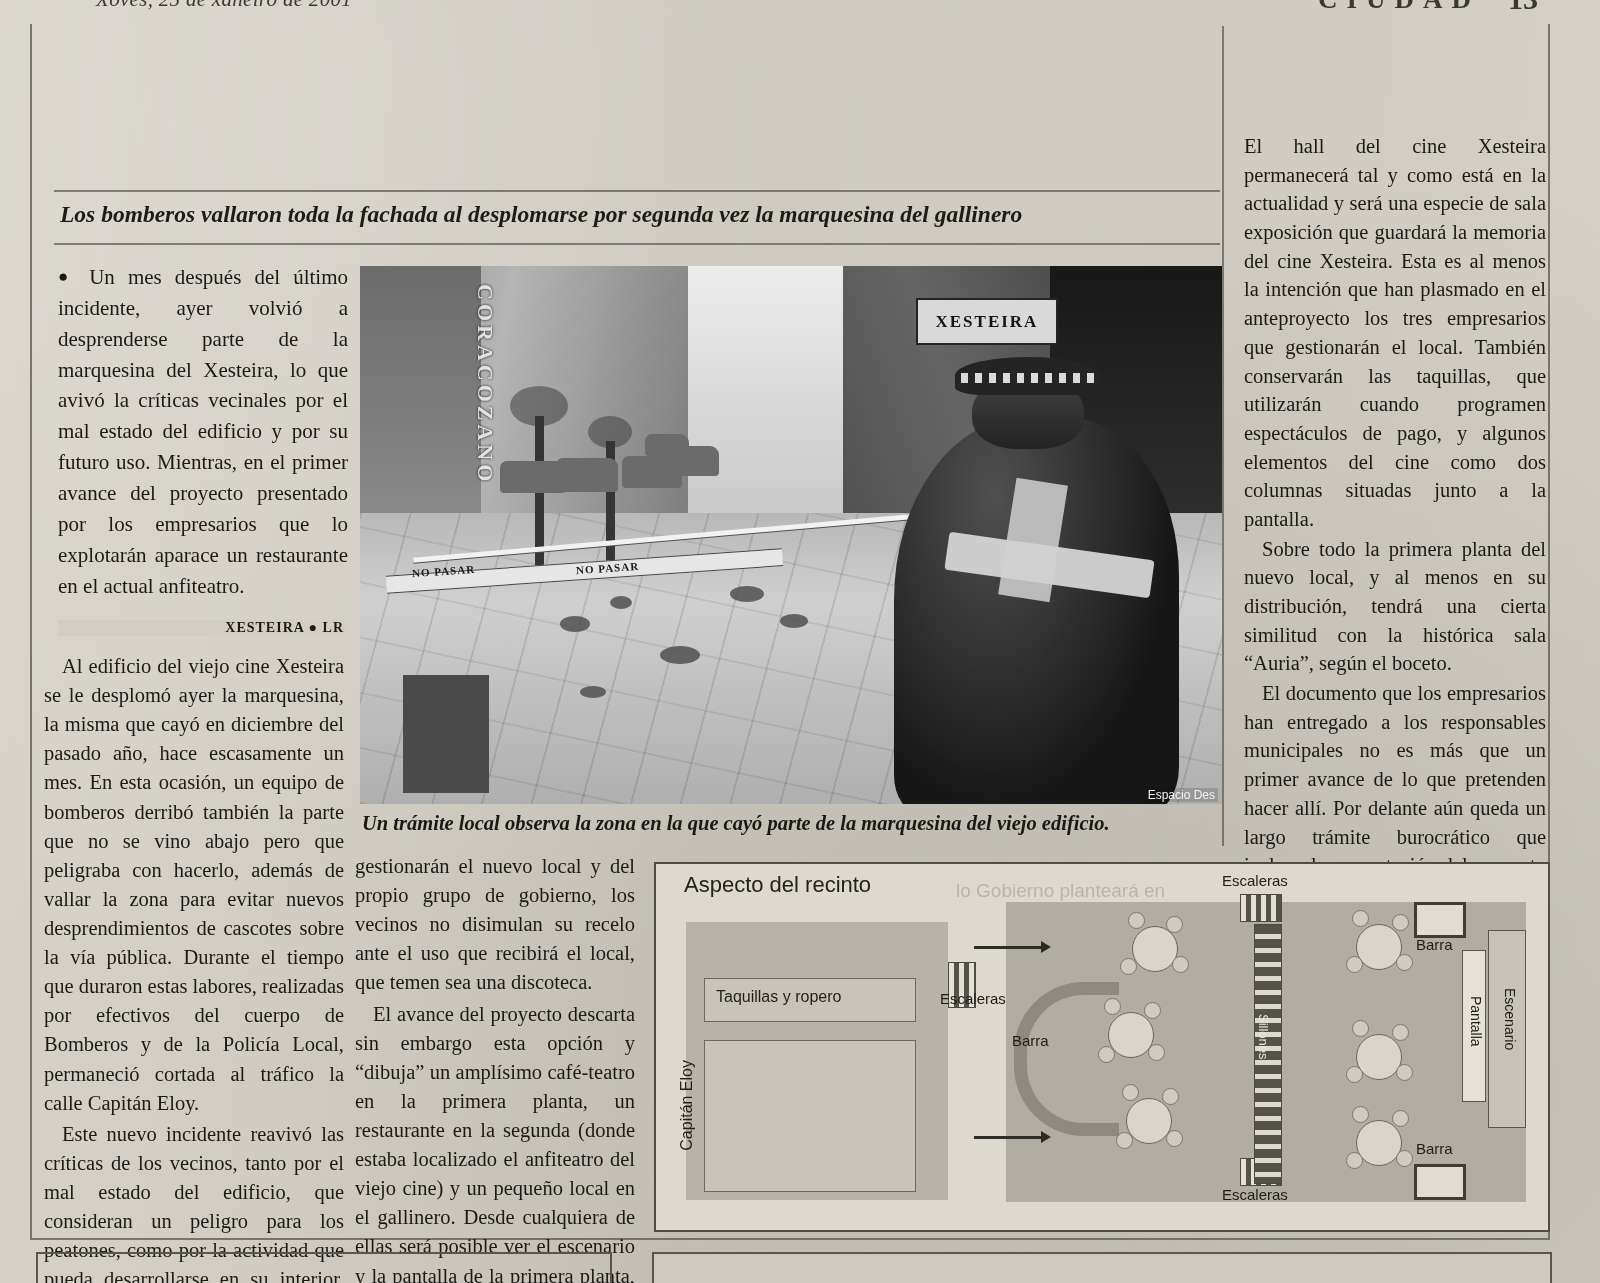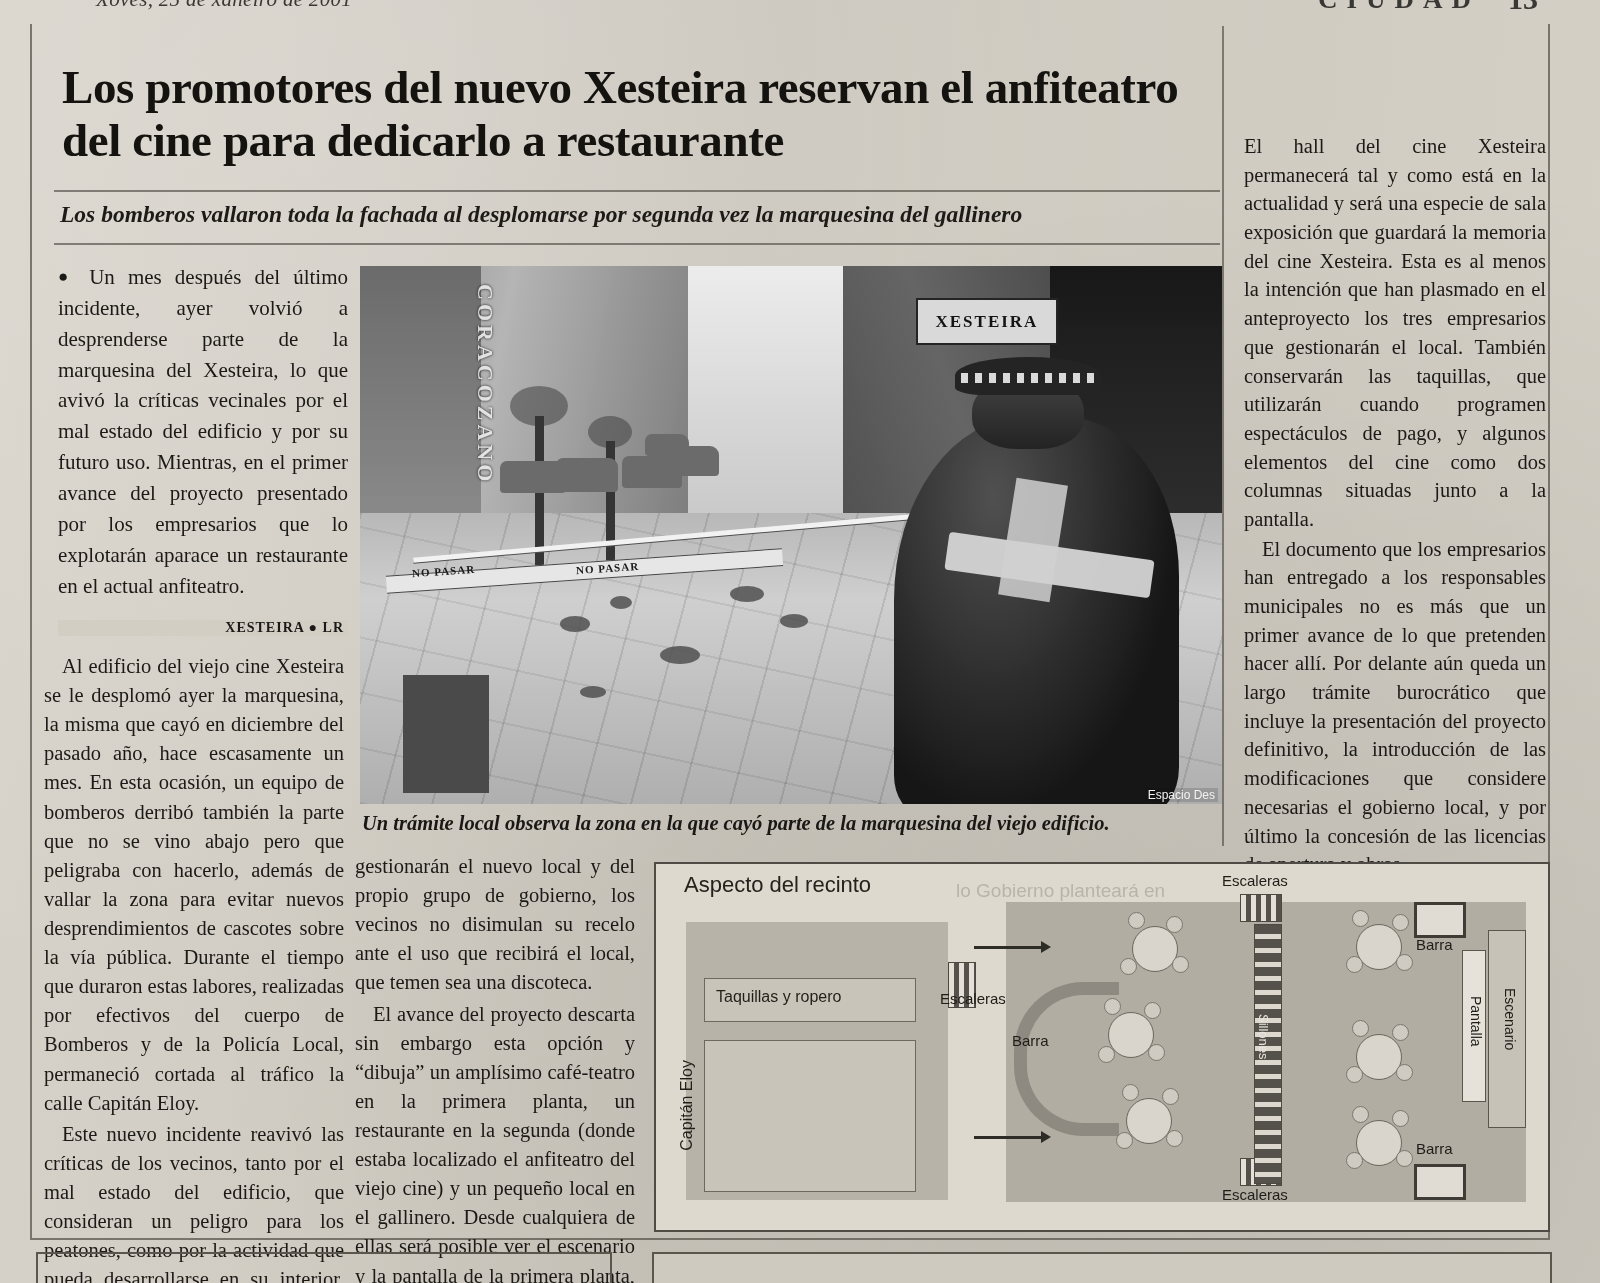--- a/index.html
+++ b/index.html
@@ -303,21 +303,20 @@
     <div class="date">Xoves, 25 de xaneiro de 2001</div>
     <div class="section">CIUDAD</div>
     <div class="pagenum">13</div>
   </div>
 
   <div class="rule-v-left"></div>
   <div class="rule-v-right"></div>
   <div class="rule-v-colsep"></div>
   <div class="rule-h-bottom"></div>
 
-  <h1 class="headline">Los promotores del nuevo Xesteira reservan el anfiteatro del cine para dedicarlo a restaurante</h1>
 
   <div class="subrule"></div>
   <div class="subhead">Los bomberos vallaron toda la fachada al desplomarse por segunda vez la marquesina del gallinero</div>
   <div class="subrule2"></div>
 
   <div class="lead">
     <span class="bullet">●</span>
     <span>Un mes después del último incidente, ayer volvió a desprenderse parte de la marquesina del Xesteira, lo que avivó la críticas vecinales por el mal estado del edificio y por su futuro uso. Mientras, en el primer avance del proyecto presentado por los empresarios que lo explotarán aparace un restaurante en el actual anfiteatro.</span>
   </div>
 
@@ -375,20 +374,21 @@
     <div class="cop-cap"></div>
     <div class="reflective"></div>
     <div class="reflective2"></div>
 
     <div class="credit">Espacio Des</div>
   </div>
   <div class="caption">Un trámite local observa la zona en la que cayó parte de la marquesina del viejo edificio.</div>
 
   <div class="rc-body">
     <p class="first">El hall del cine Xesteira permanecerá tal y como está en la actualidad y será una especie de sala exposición que guardará la memoria del cine Xesteira. Esta es al menos la intención que han plasmado en el anteproyecto los tres empresarios que gestionarán el local. También conservarán las taquillas, que utilizarán cuando programen espectáculos de pago, y algunos elementos del cine como dos columnas situadas junto a la pantalla.</p>
+    <p>Sobre todo la primera planta del nuevo local, y al menos en su distribución, tendrá una cierta similitud con la histórica sala “Auria”, según el boceto.</p>
     <p>El documento que los empresarios han entregado a los responsables municipales no es más que un primer avance de lo que pretenden hacer allí. Por delante aún queda un largo trámite burocrático que incluye la presentación del proyecto definitivo, la introducción de las modificaciones que considere necesarias el gobierno local, y por último la concesión de las licencias de apertura y obras.</p>
   </div>
 
   <div class="diagram">
     <div class="diagram-title">Aspecto del recinto</div>
 
     <div class="ghost-text">lo Gobierno planteará en</div>
     <div class="ghost-text2">en directo. La o</div>
 
     <div class="plan-left"></div>

